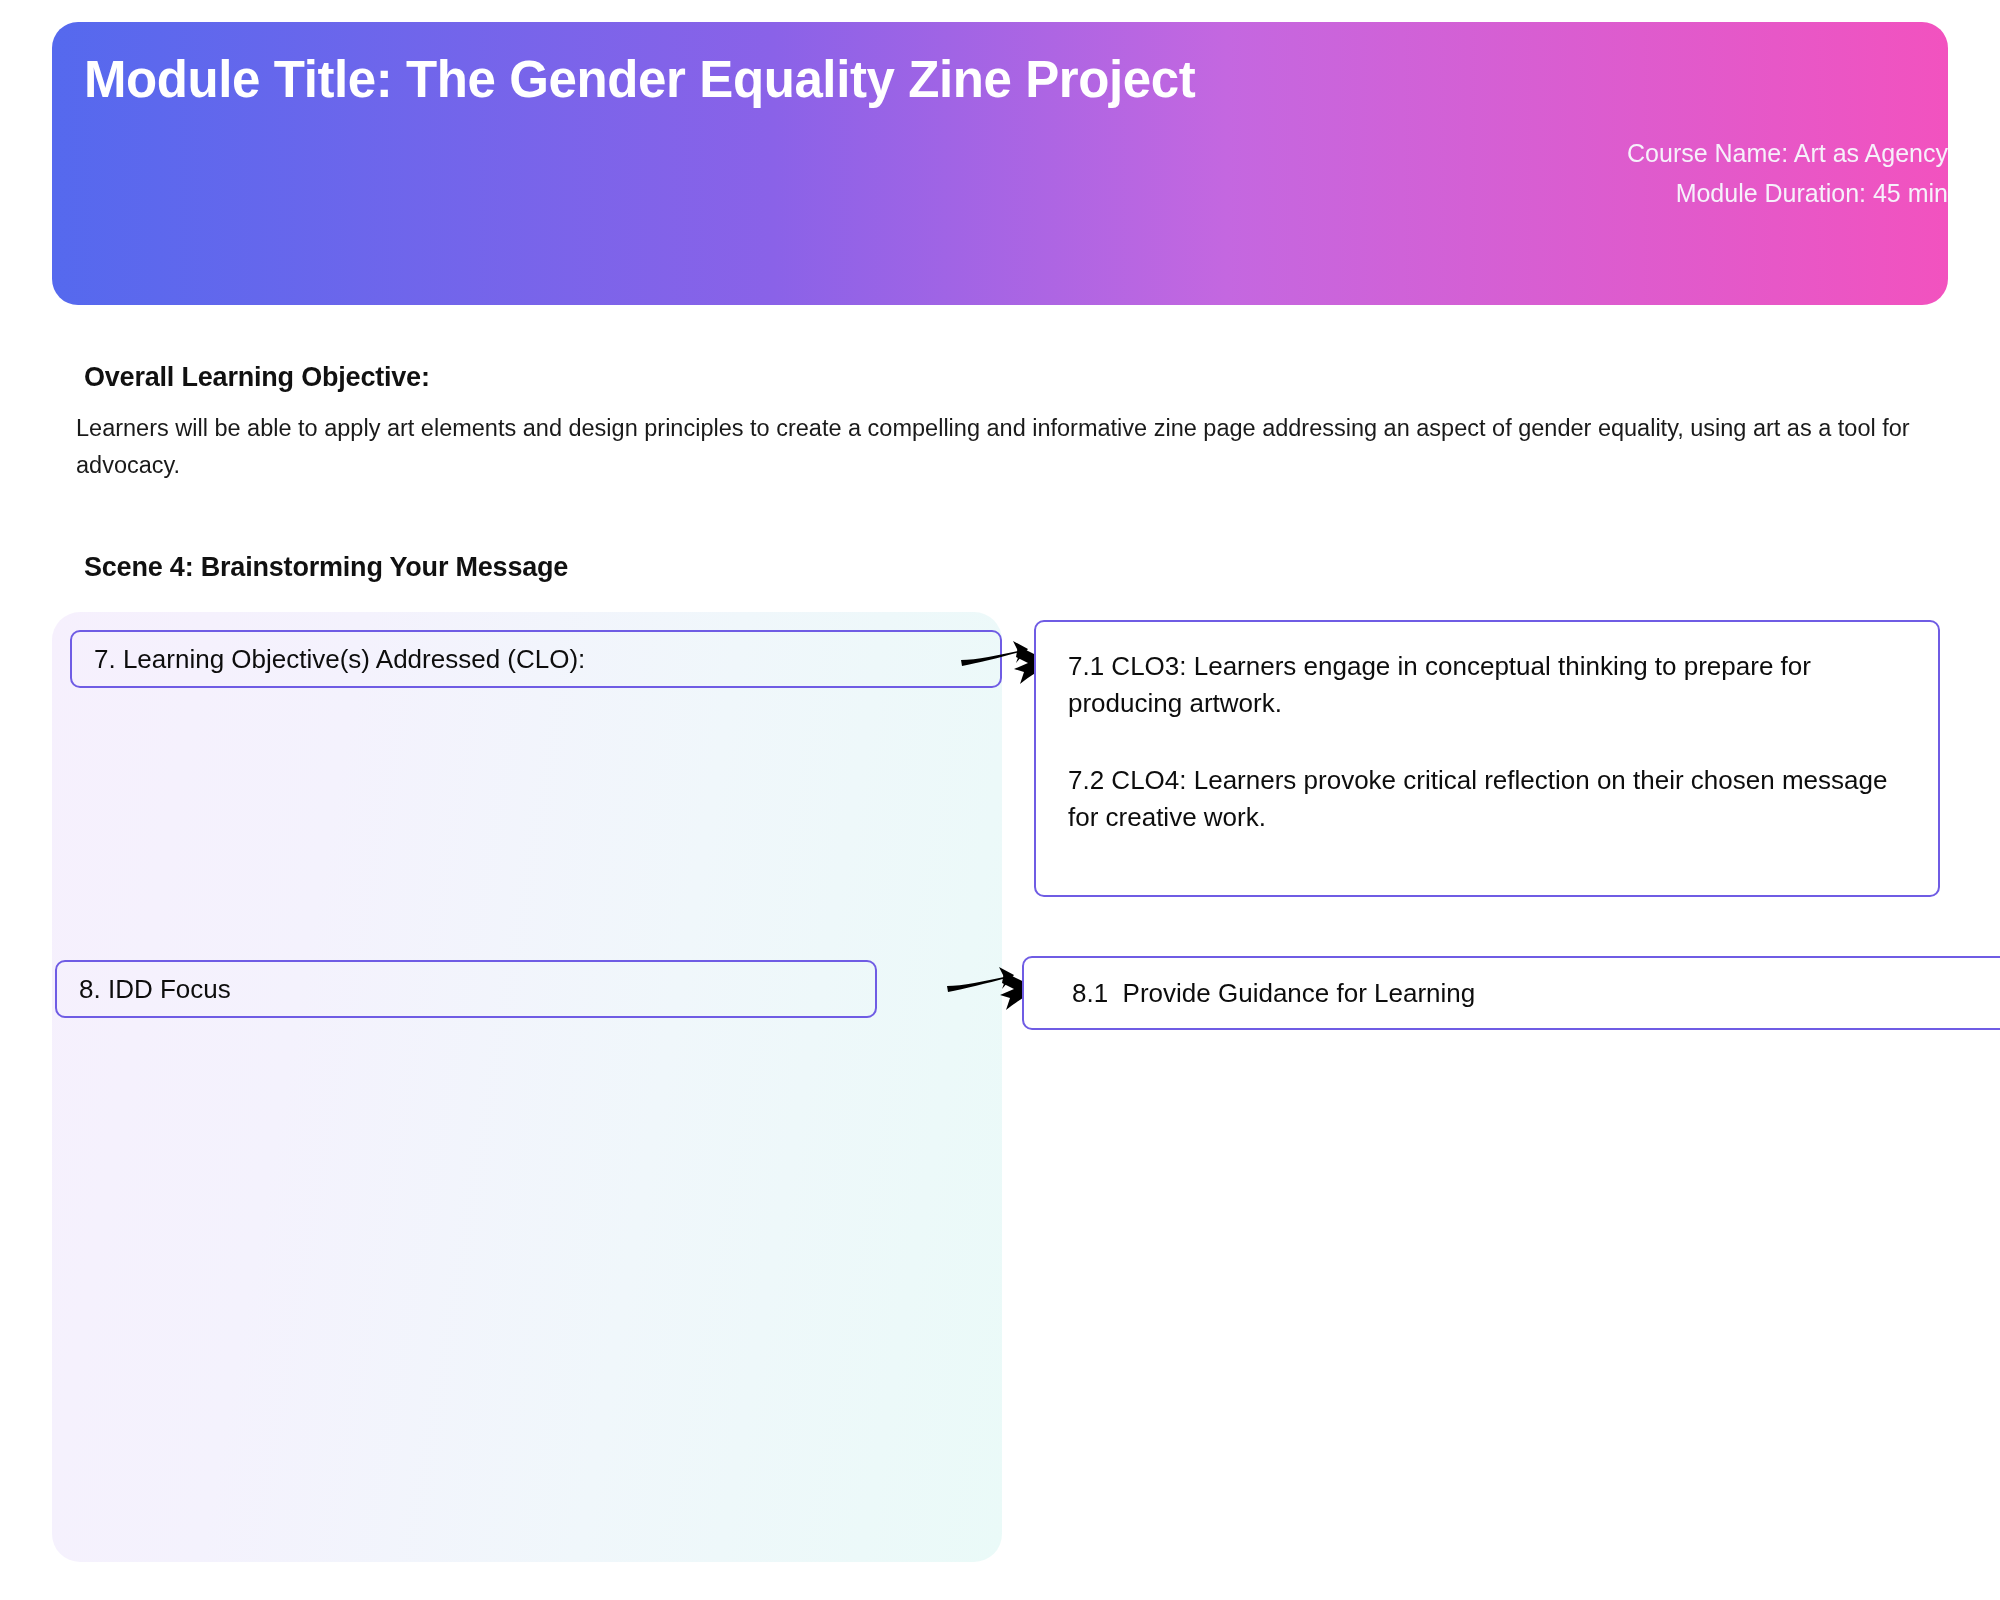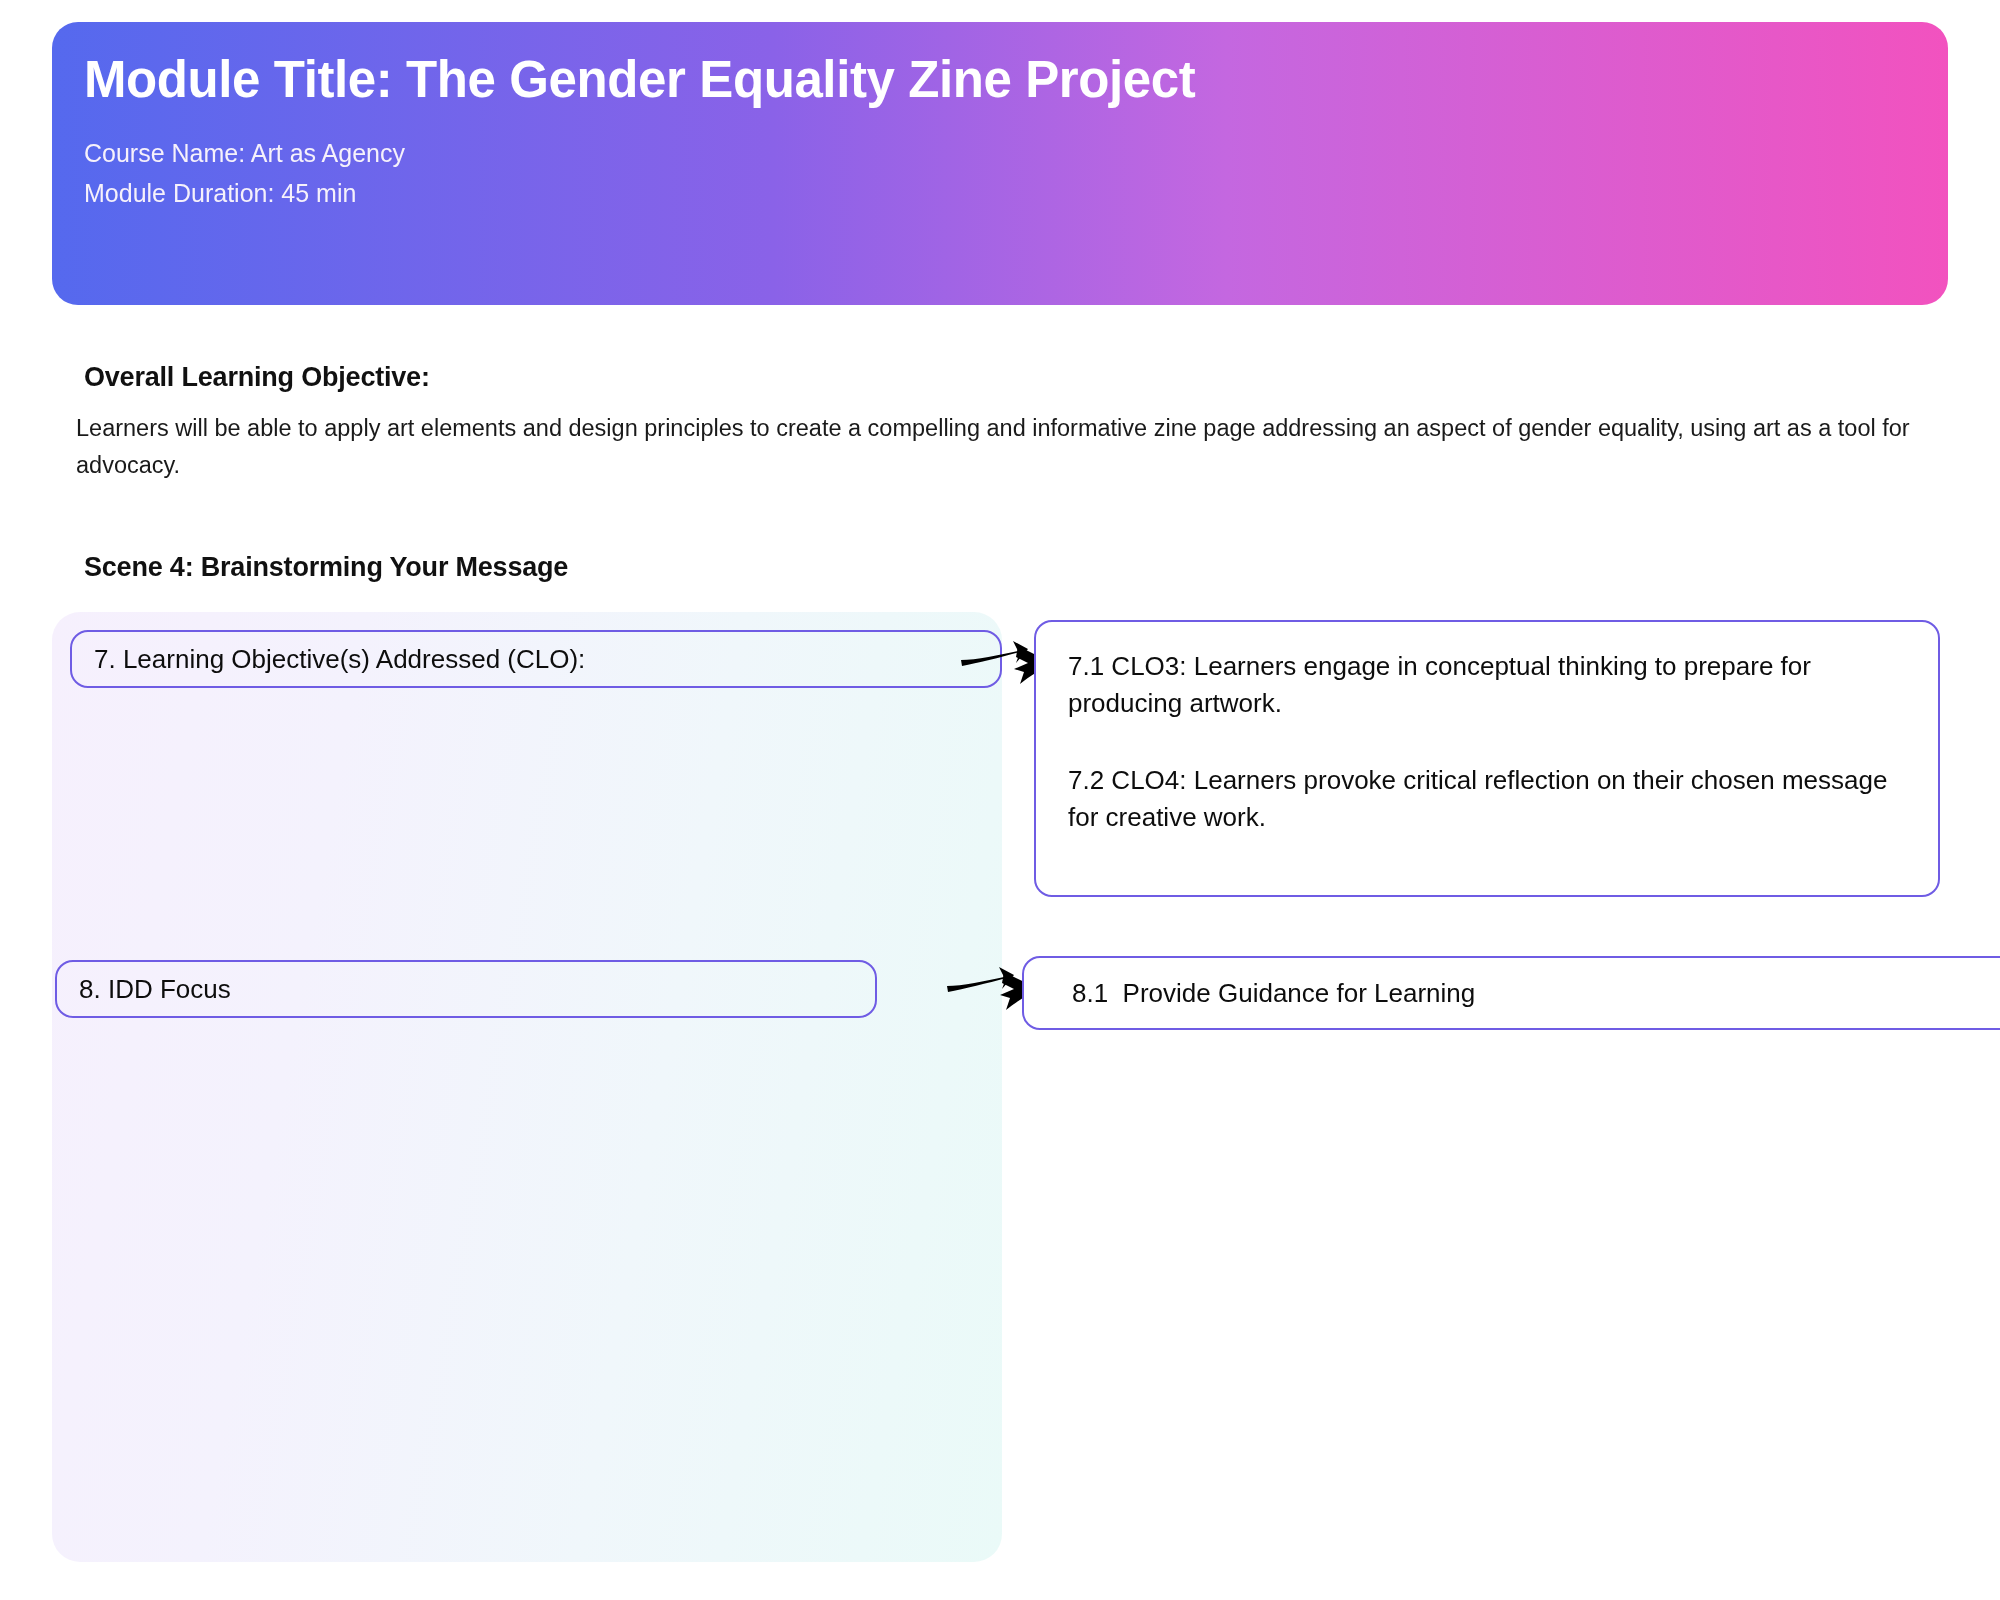--- a/index.html
+++ b/index.html
@@ -39,20 +39,21 @@
     margin: 0 0 26px 0;
     white-space: nowrap;
   }
   .banner-sub {
     font-size: 25px;
     color: #f6f1fb;
     line-height: 1.58;
     margin: 0;
     font-weight: 400;
     white-space: nowrap;
+    text-align: right;
   }
 
   
   .section-heading {
     position: absolute;
     left: 76px;
     font-size: 27px;
     font-weight: bold;
     color: #111111;
     letter-spacing: -0.2px;
@@ -80,21 +81,21 @@
     width: 950px;
     height: 950px;
     border-radius: 28px;
     background: linear-gradient(100deg, #f6f0fd 0%, #f4f2fd 28%, #f0f7fb 62%, #eafaf8 100%);
   }
 
   
   .ob-box {
     position: absolute;
     border: 2.4px solid #6f5ce4;
-    border-radius: 18px;
+    border-radius: 10px;
     background: transparent;
     display: flex;
     align-items: flex-start;
   }
   .ob-box.white { background: #ffffff; }
 
   .ob-label {
     font-size: 26px;
     line-height: 1.42;
     color: #0d0d0d;

